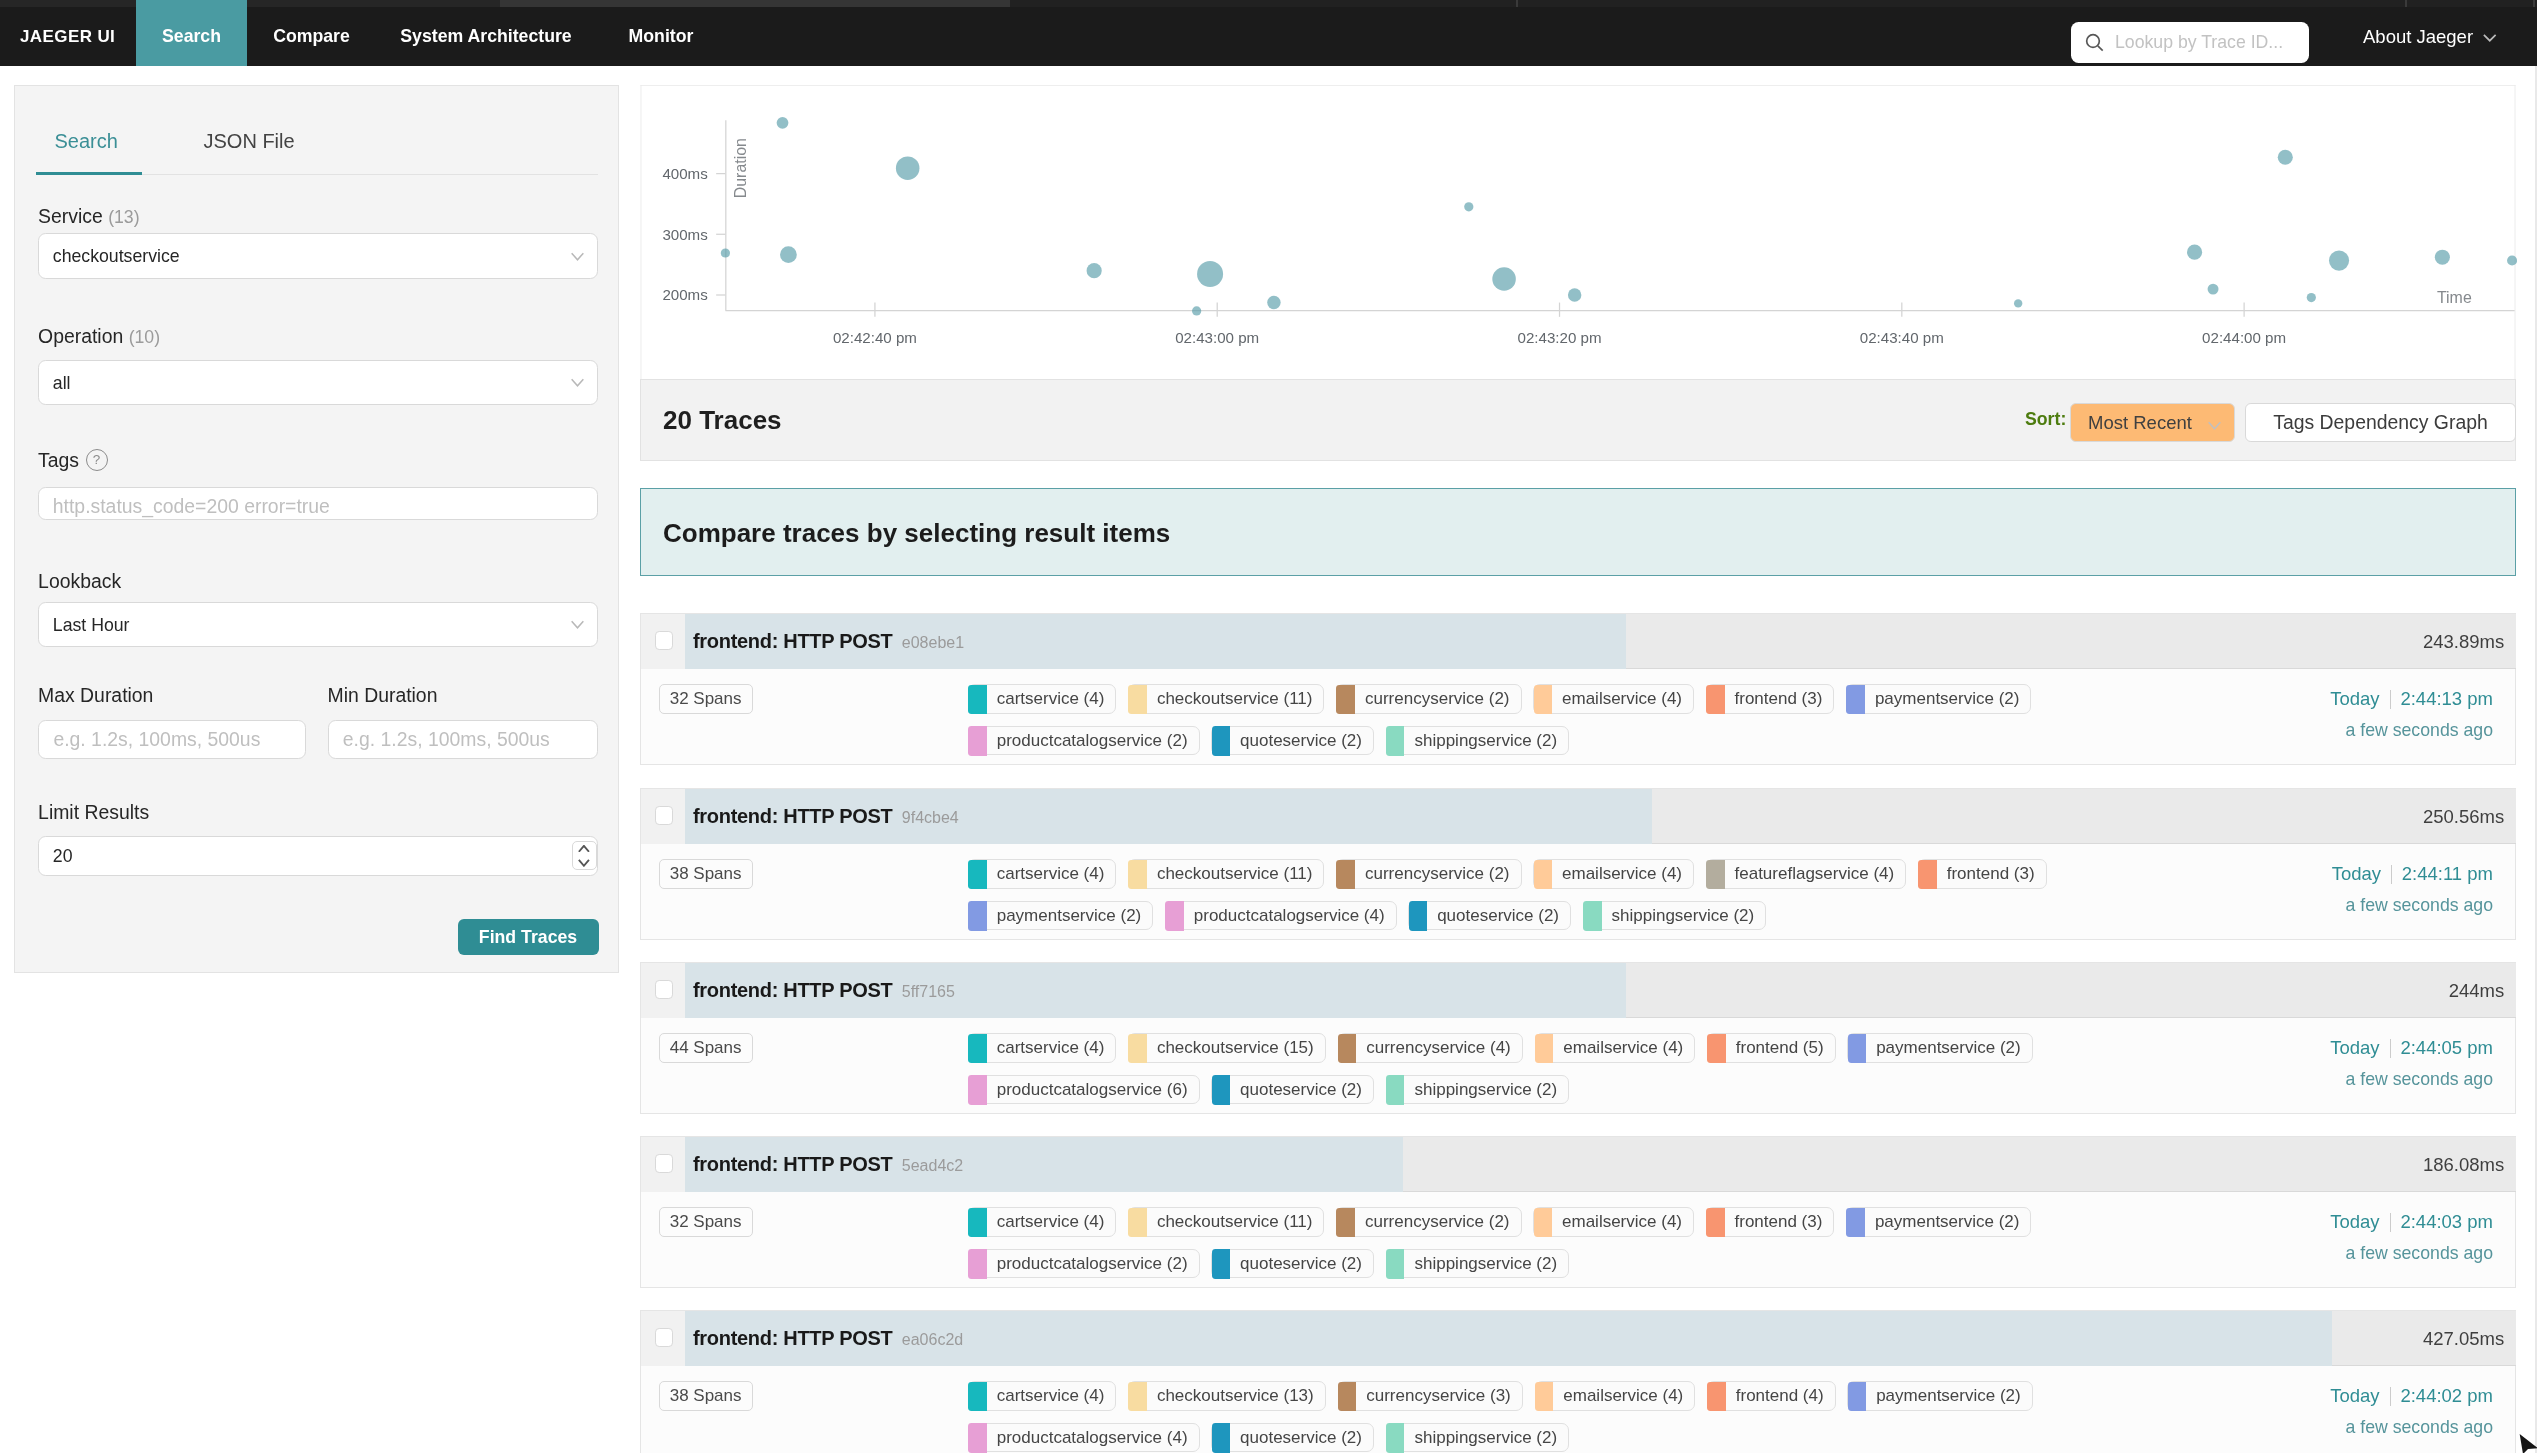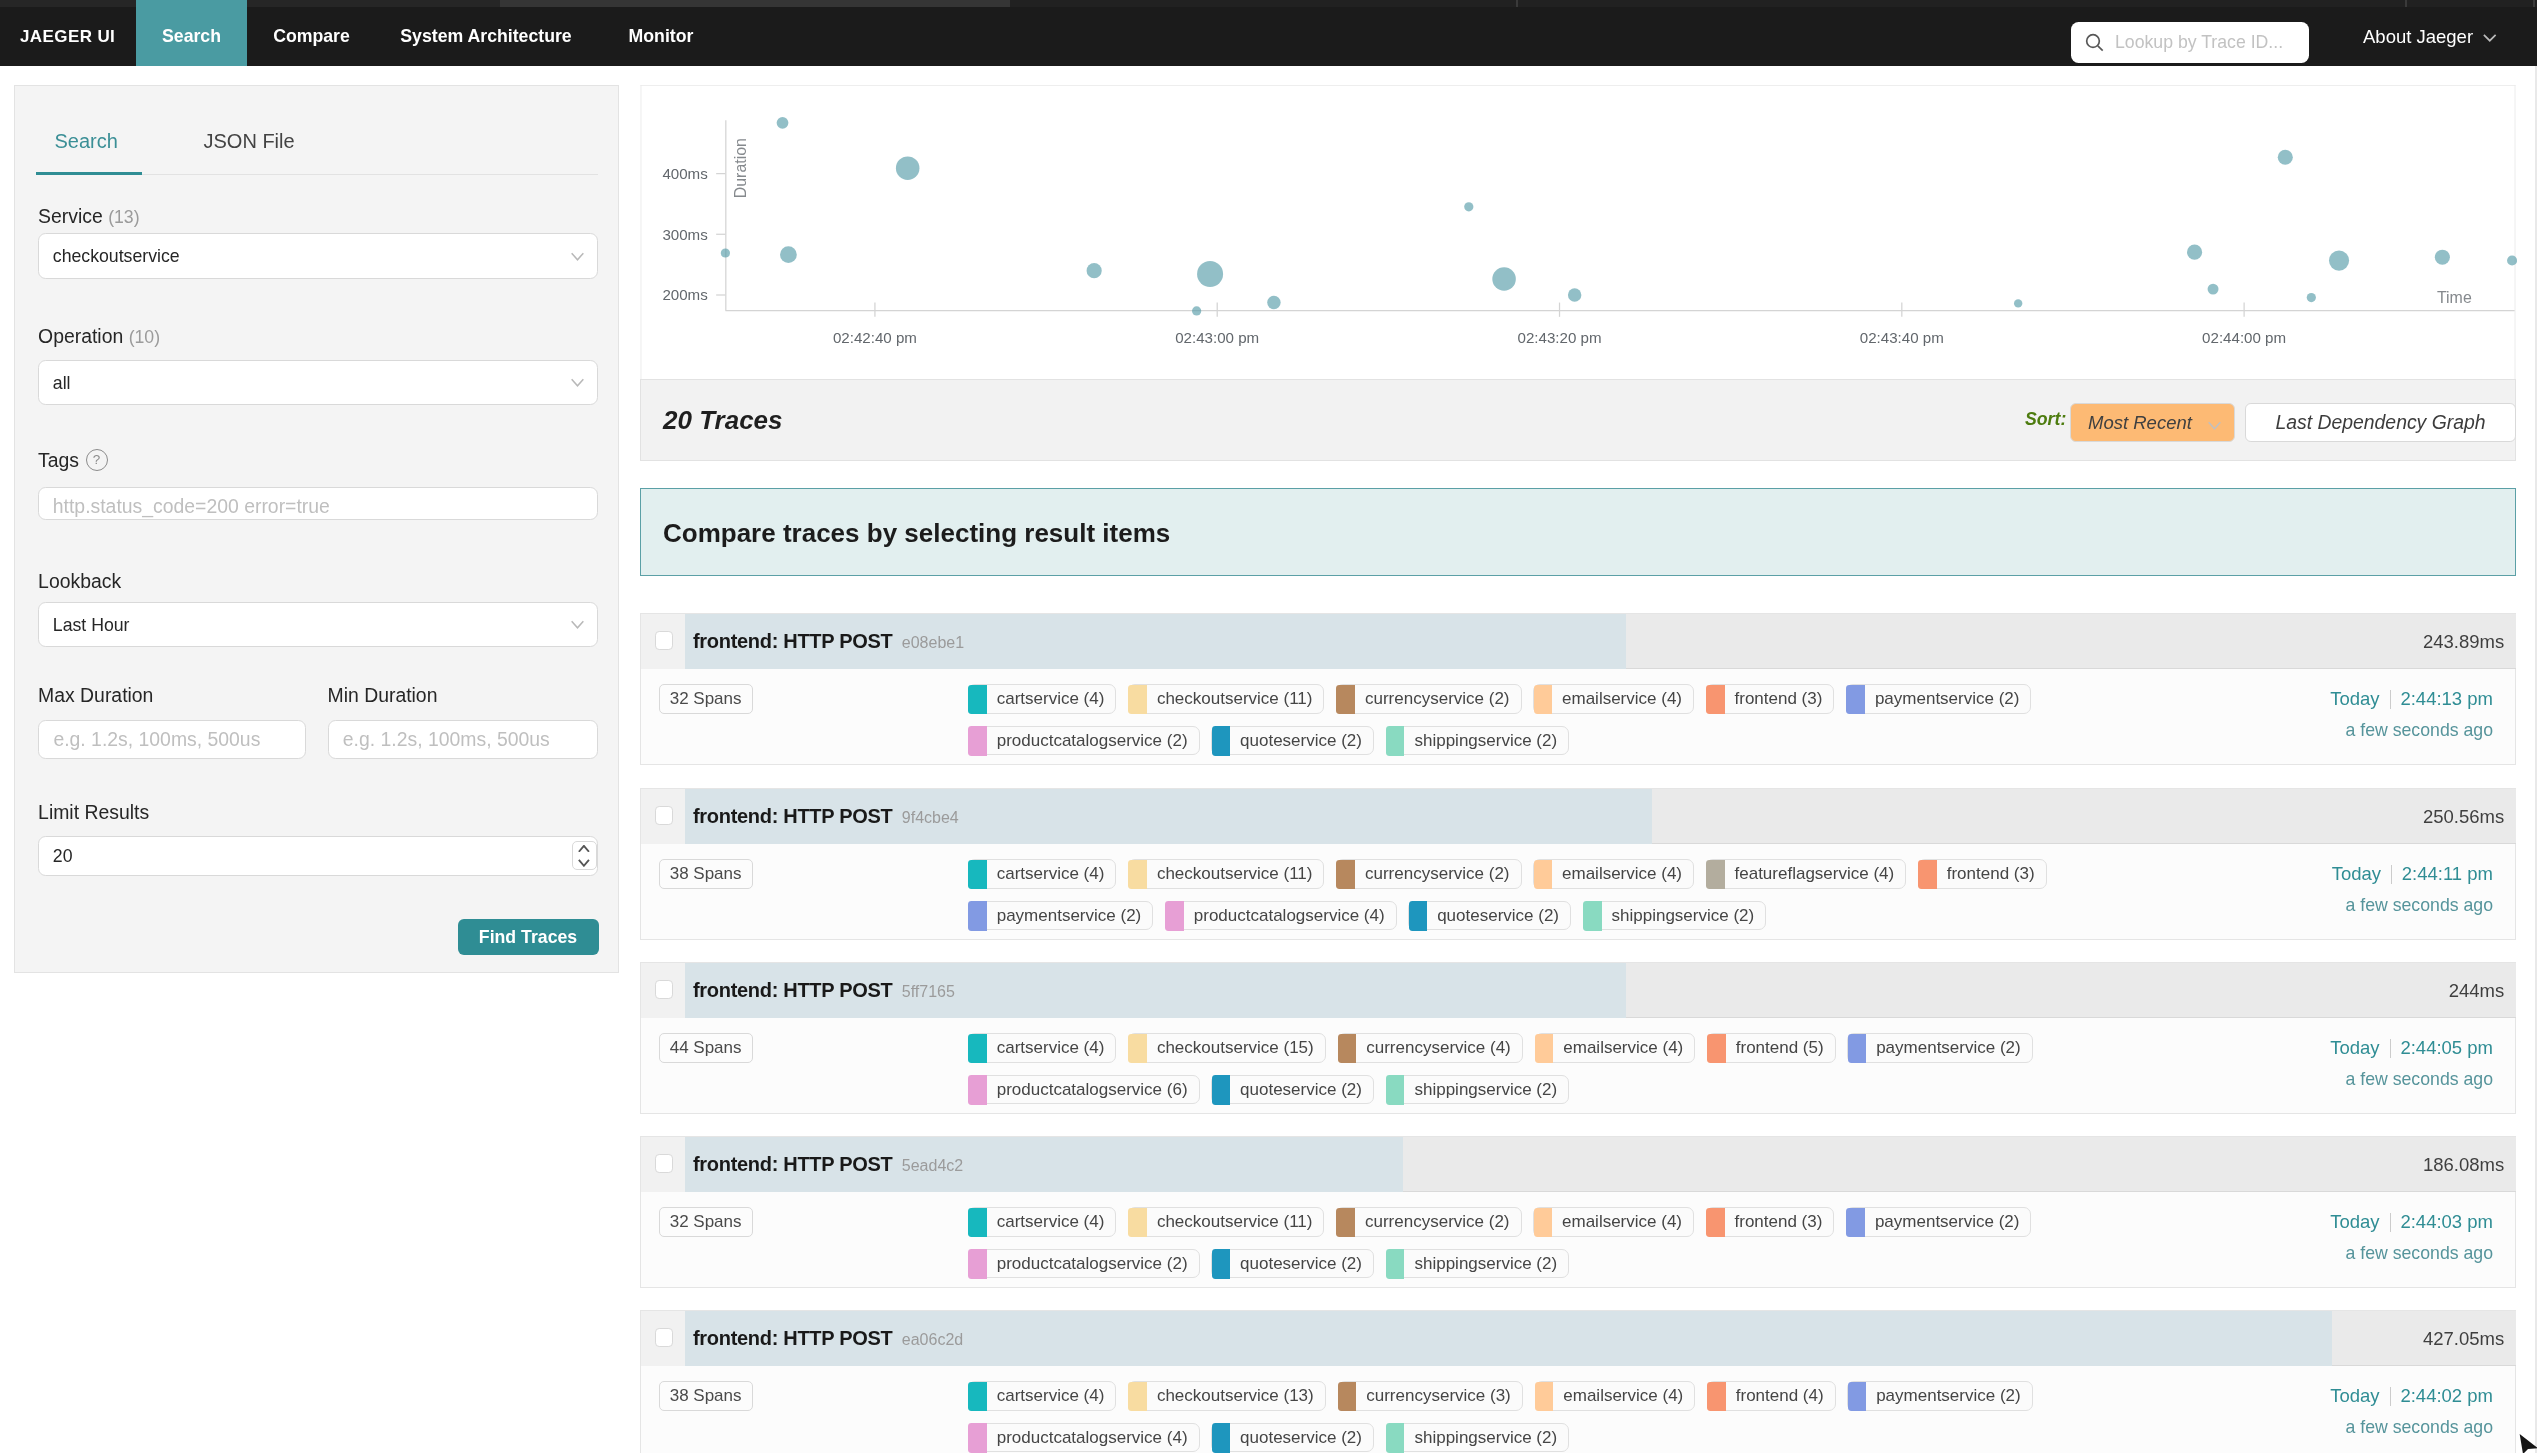--- a/index.html
+++ b/index.html
@@ -36,21 +36,21 @@
 .chev { position:absolute; right:11.8px; width:15px; height:15px; }
 .ph2 { color:#bfbfbf; font-size:19.4px; }
 #findbtn { position:absolute; left:443px; top:833px; width:141px; height:36px; background:#2f8d94; border-radius:5.9px; color:#fff; font-weight:700; font-size:17.7px; text-align:center; line-height:36px; }
 #qmark { position:absolute; left:71px; top:363px; width:22px; height:22px; border:1.3px solid #8c8c8c; border-radius:50%; color:#8c8c8c; font-size:13.5px; text-align:center; line-height:20px; }
 #spin { position:absolute; left:557px; top:755px; width:25px; height:29px; border:0.8px solid #d9d9d9; border-radius:5px; background:#fff; }
 #spin .u { position:absolute; left:5.9px; top:2.5px; }
 #spin .d { position:absolute; left:5.9px; bottom:2.5px; }
 
 
 #chart { position:absolute; left:639px; top:85px; width:1878px; height:294px; }
-#tbar { position:absolute; left:640px; top:379px; width:1876px; height:82px; background:#f2f2f2; border:0.8px solid #e2e2e2;font-style:italic; }
+#tbar { position:absolute; left:640px; top:379px; width:1876px; height:82px; background:#f2f2f2; border:0.8px solid #e2e2e2; }
 #tbar h2 { position:absolute; left:22px; top:25px; font-size:26px; color:#1f1f1f; font-weight:700; }
 #sortlbl { position:absolute; left:1384px; top:29.4px; font-size:17.7px; font-weight:700; color:#4d7c0f; }
 #sortsel { position:absolute; left:1429px; top:23px; width:165px; height:39px; background:#fdba74; border:0.8px solid #d9d9d9; border-radius:5.9px; }
 #sortsel .v { position:absolute; left:17px; line-height:37px; font-size:18.5px; color:#404040; }
 #ddg { position:absolute; left:1604px; top:23px; width:271px; height:39px; background:#fff; border:0.8px solid #d9d9d9; border-radius:5.9px; text-align:center; line-height:37px; font-size:19.4px; color:#3c3c3c; }
 #cmp { position:absolute; left:640px; top:488px; width:1876px; height:88px; background:#e2efef; border:1.3px solid #5ba0a6; }
 #cmp .t { position:absolute; left:22px; top:29.4px; font-size:26px; font-weight:700; color:#1c1c1c; }
 
 
 .card { position:absolute; left:640px; width:1876px; height:152px; border:0.8px solid #e5e5e5; background:#fcfcfc; }
@@ -201,21 +201,21 @@
     </svg></div>
 <div id="tbar">
     <h2>20 Traces</h2>
 <span id="sortlbl">Sort:</span>
 <span id="sortsel">
       <span class="v">Most Recent</span>
       <svg class="chev" style="top:13.5px" viewBox="0 0 18 18" width="12.6" height="12.6">
         <polyline points="2,5 9,13 16,5" fill="none" stroke="#c0c0c0" stroke-width="1.8"></polyline>
       </svg>
     </span>
-<span id="ddg">Last Dependency Graph</span>
+<span id="ddg">Tags Dependency Graph</span>
 </div>
 <div id="cmp">
     <span class="t">Compare traces by selecting result items</span>
   </div>
 <div class="card" style="top:613px">
   <div class="chd">
     <div class="cbz">
         <span class="cbx"></span>
       </div>
     <div class="bar" style="width:941px"></div>

